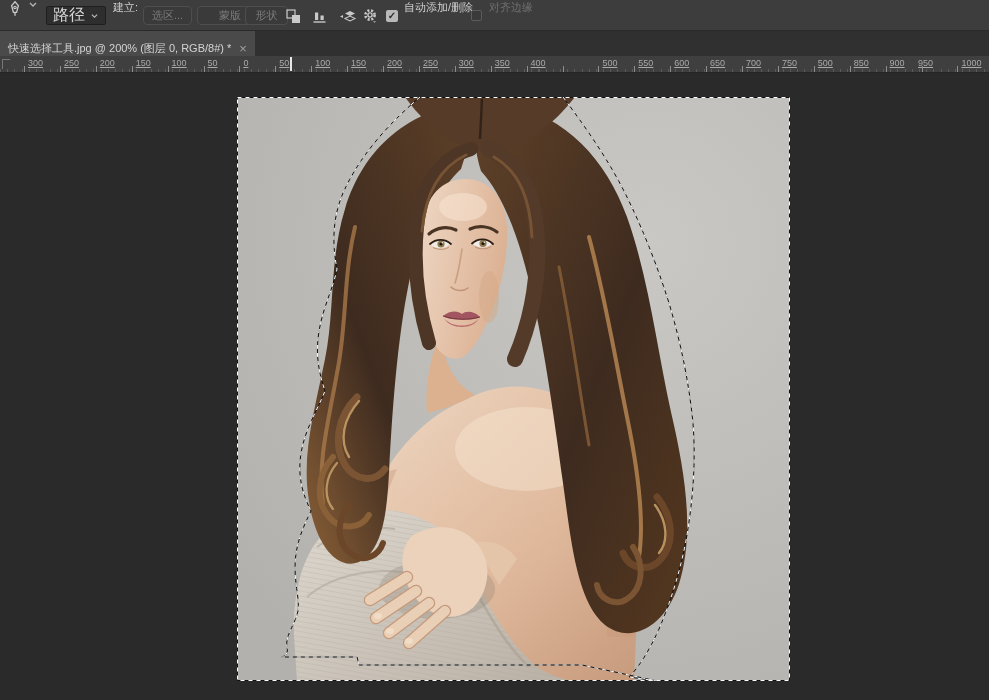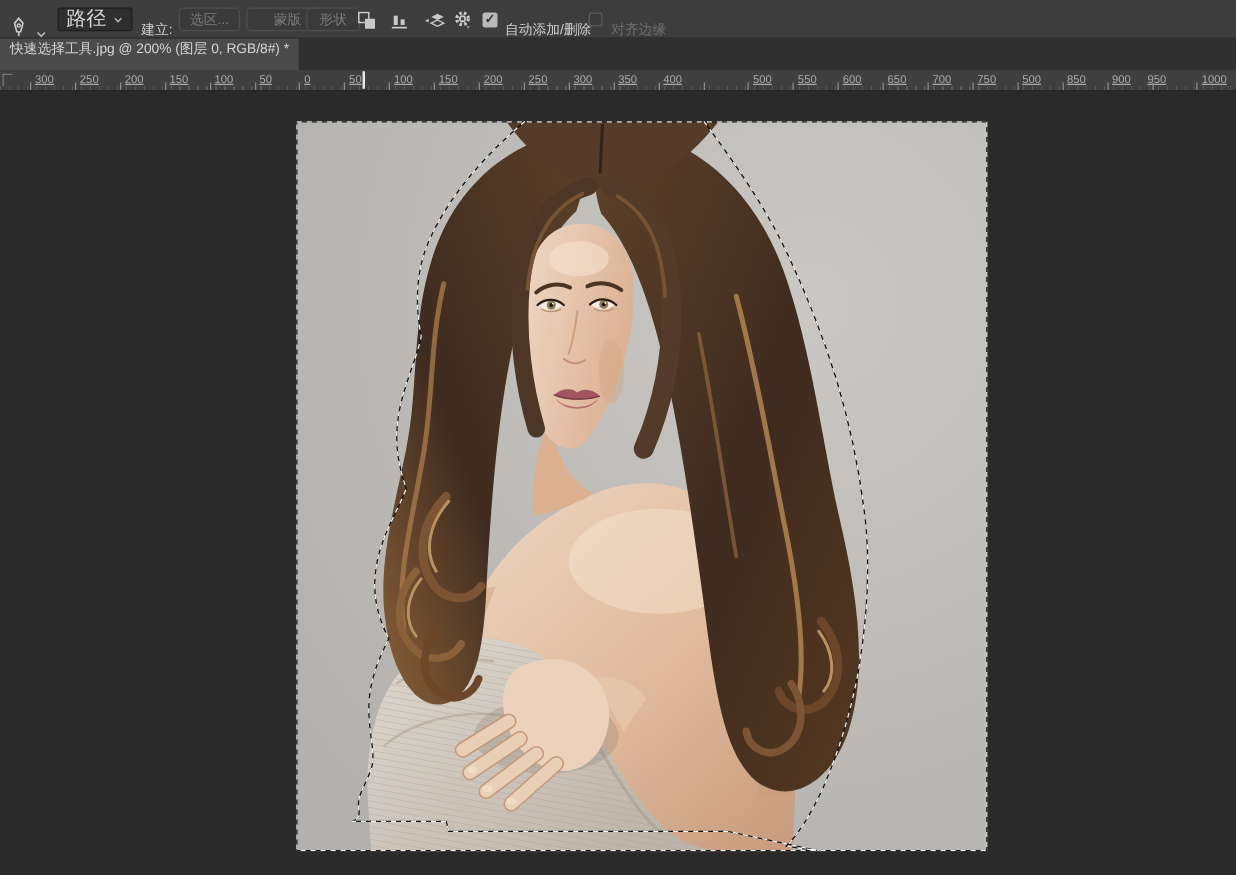--- a/index.html
+++ b/index.html
@@ -3,42 +3,42 @@
 <meta charset="utf-8">
 <style>
   * { margin:0; padding:0; box-sizing:border-box; }
   html,body { width:989px; height:700px; overflow:hidden; background:#2a2a2b;
               font-family:"Liberation Sans", sans-serif; }
   #app { position:relative; width:989px; height:700px; background:#2a2a2b; }
 
   
   .options-bar { position:absolute; left:0; top:0; width:989px; height:31px;
                  background:#3d3d3d; border-bottom:1px solid #2a2a2a; }
-  .opt { position:absolute; top:0; height:31px; display:flex; align-items:flex-end; }
+  .opt { position:absolute; top:0; height:31px; display:flex; align-items:flex-start; }
   .opt-label { font-size:11px; color:#cfcfcf; }
   .opt-label.dim { color:#6f6f6f; }
   .tool-badge { left:6px; }
   .mode-select { left:46px; top:6px; height:19px; width:60px; background:#2e2e2e;
                  border:1px solid #1e1e1e; border-radius:2px; display:flex;
                  align-items:center; justify-content:space-between; padding:0 6px;
                  color:#d6d6d6; font-size:16px; position:absolute; }
   .ps-btn { position:absolute; top:6px; height:19px; border:1px solid #4e4e4e;
             background:#3a3a3a; border-radius:4px; color:#7b7b7b; font-size:11px;
             display:flex; align-items:center; justify-content:center; }
   .icon-btn { position:absolute; top:8px; width:18px; height:16px; display:flex;
               align-items:center; justify-content:center; }
   .checkbox { position:absolute; top:10px; width:12px; height:12px; border-radius:2px;
               background:#b9b9b9; color:#2d2d2d; font-size:10px; font-weight:bold;
               display:flex; align-items:center; justify-content:center; line-height:1; }
   .checkbox.off { background:#3a3a3a; border:1px solid #5c5c5c; width:11px; height:11px; }
 
   
   .tab-bar { position:absolute; left:0; top:31px; width:989px; height:25px; background:#303030; }
   .doc-tab { position:absolute; left:0; top:0; height:25px; padding:0 8px; background:#4a4a4a;
-             display:flex; align-items:flex-end; gap:8px;flex-direction:column; }
+             display:flex; align-items:flex-end; gap:8px; }
   .doc-tab .title { font-size:11px; color:#d4d4d4; white-space:nowrap; }
   .doc-tab .close { font-size:13px; color:#9f9f9f; cursor:default; }
 
   
   .ruler { position:absolute; left:0; top:56px; width:989px; height:17px; background:#3f3f3f;
            border-bottom:1px solid #252525;
            background-image:repeating-linear-gradient(90deg,#5a5a5a 0 1px,transparent 1px 7.18px);
            background-size:100% 3px; background-position:0 bottom; background-repeat:no-repeat; }
   .ruler .rlabel { position:absolute; top:2px; font-size:9px; color:#a9a9a9;text-decoration:underline; }
   .ruler .rtick  { position:absolute; bottom:0; width:1px; height:6px; background:#8d8d8d; }

